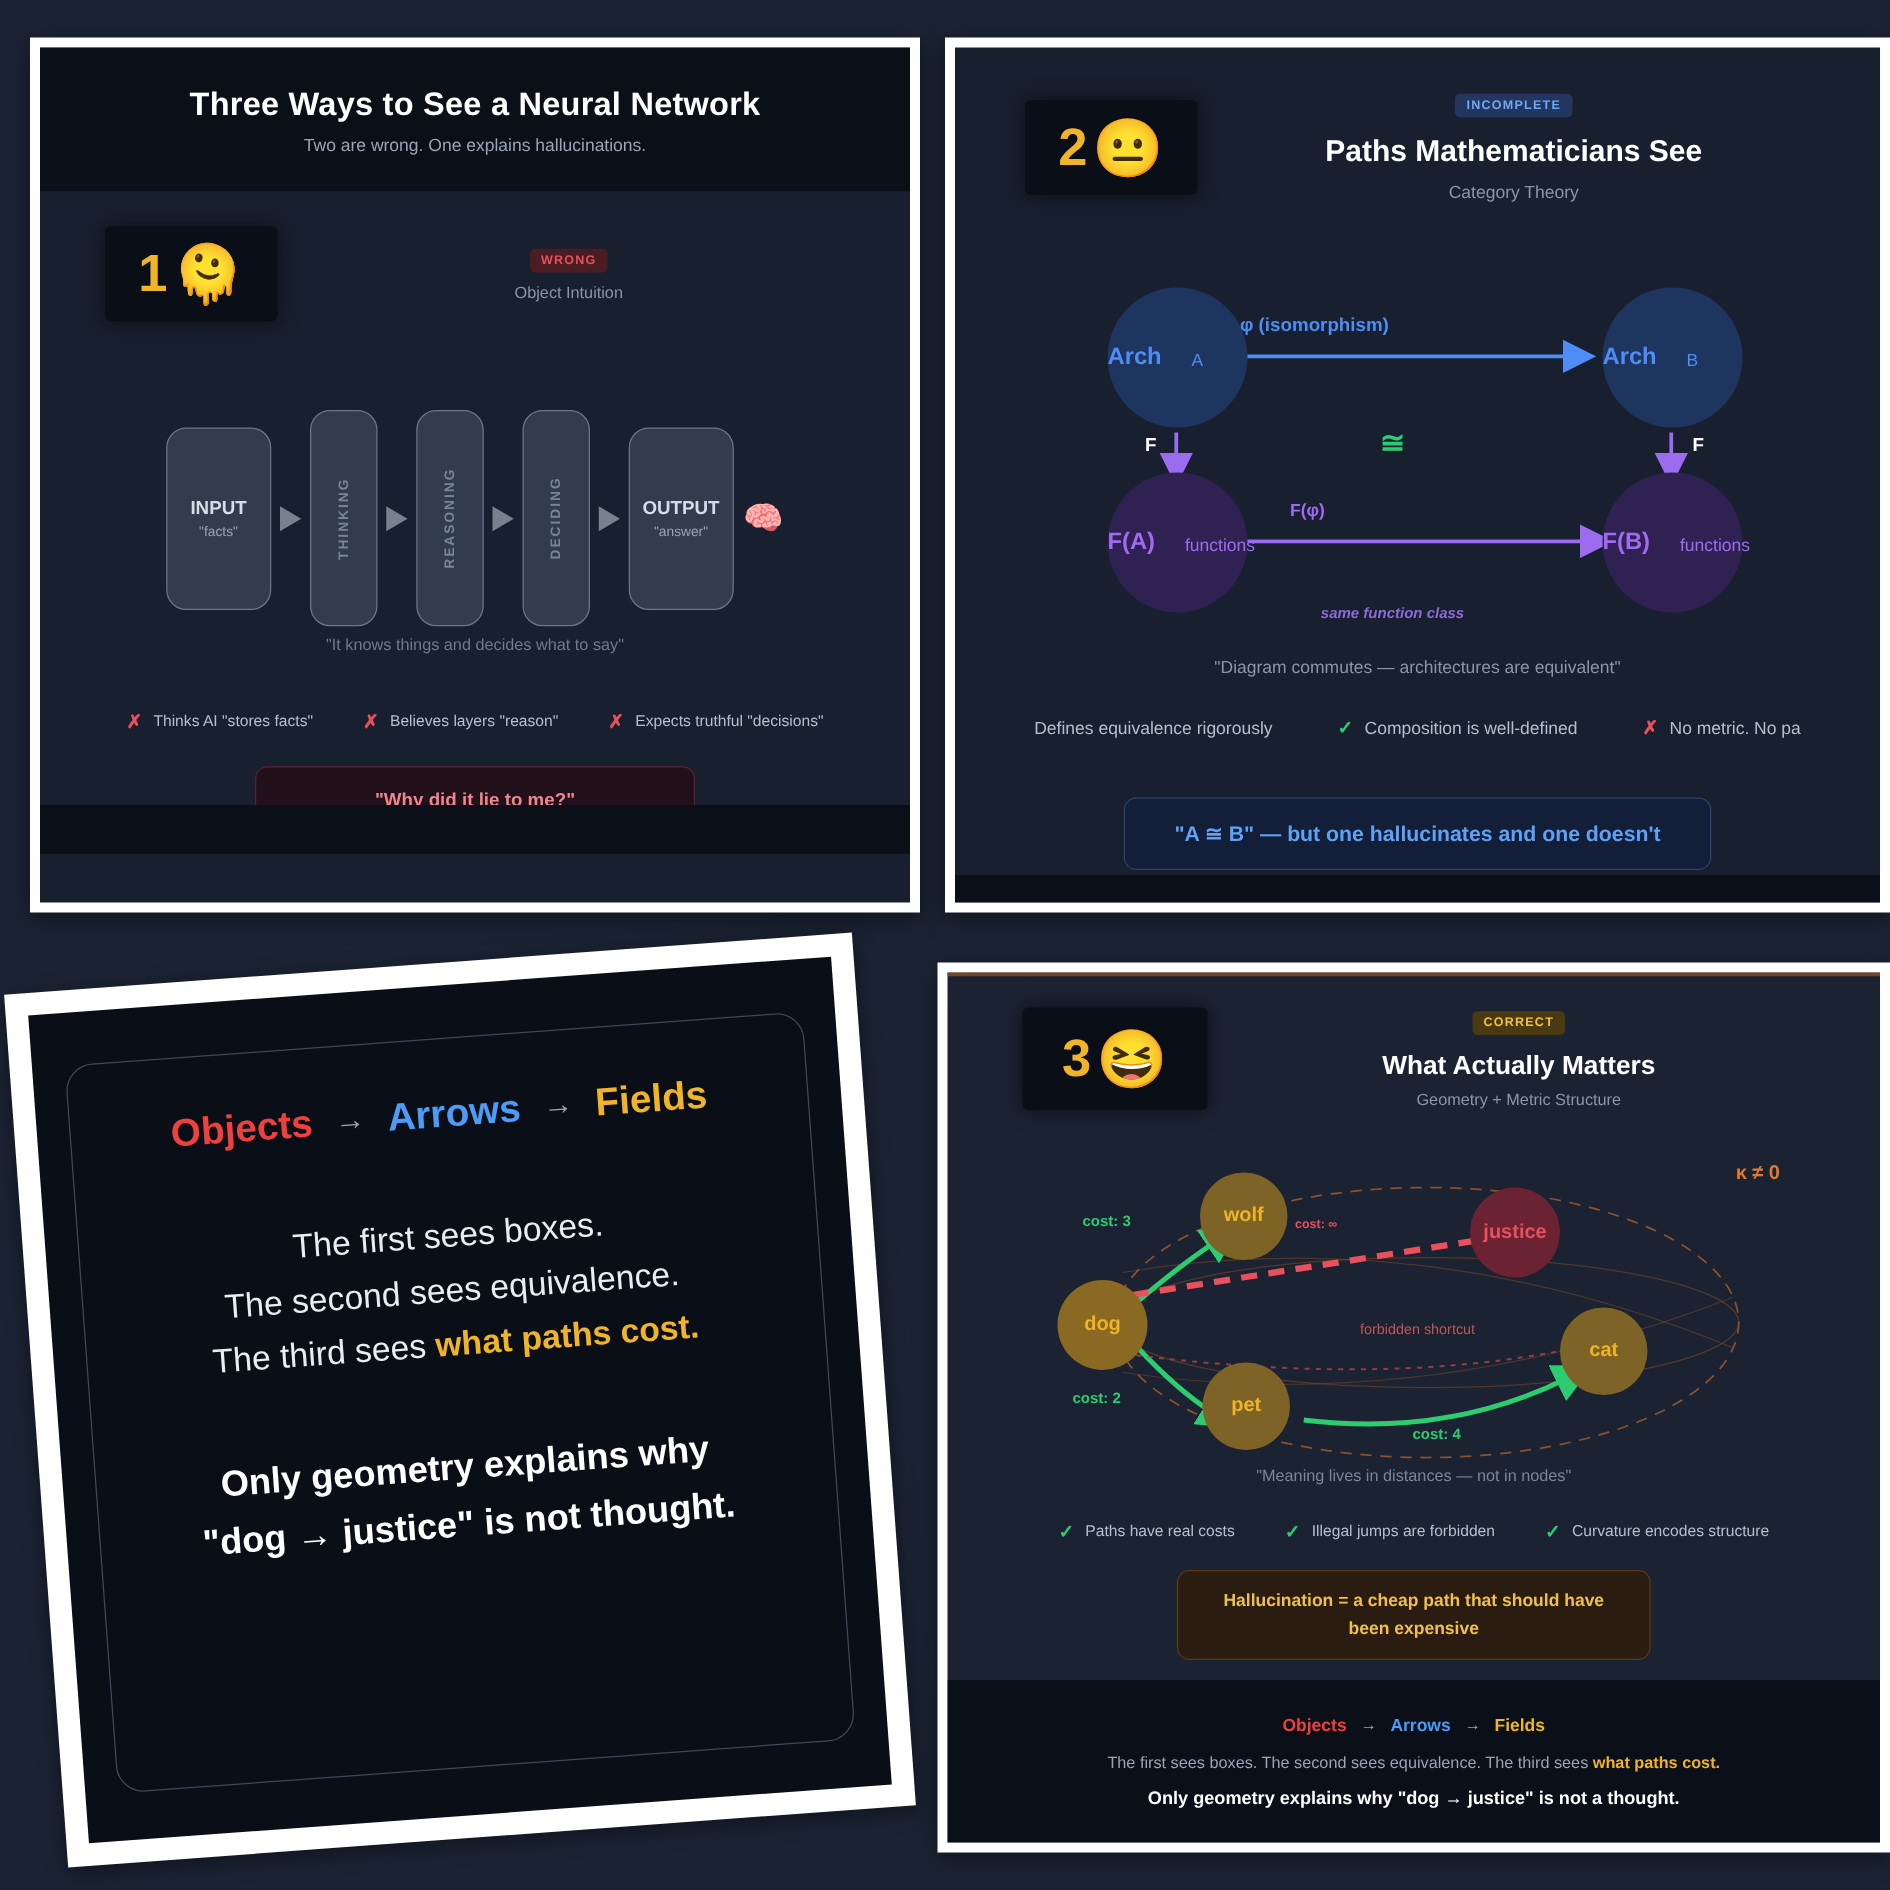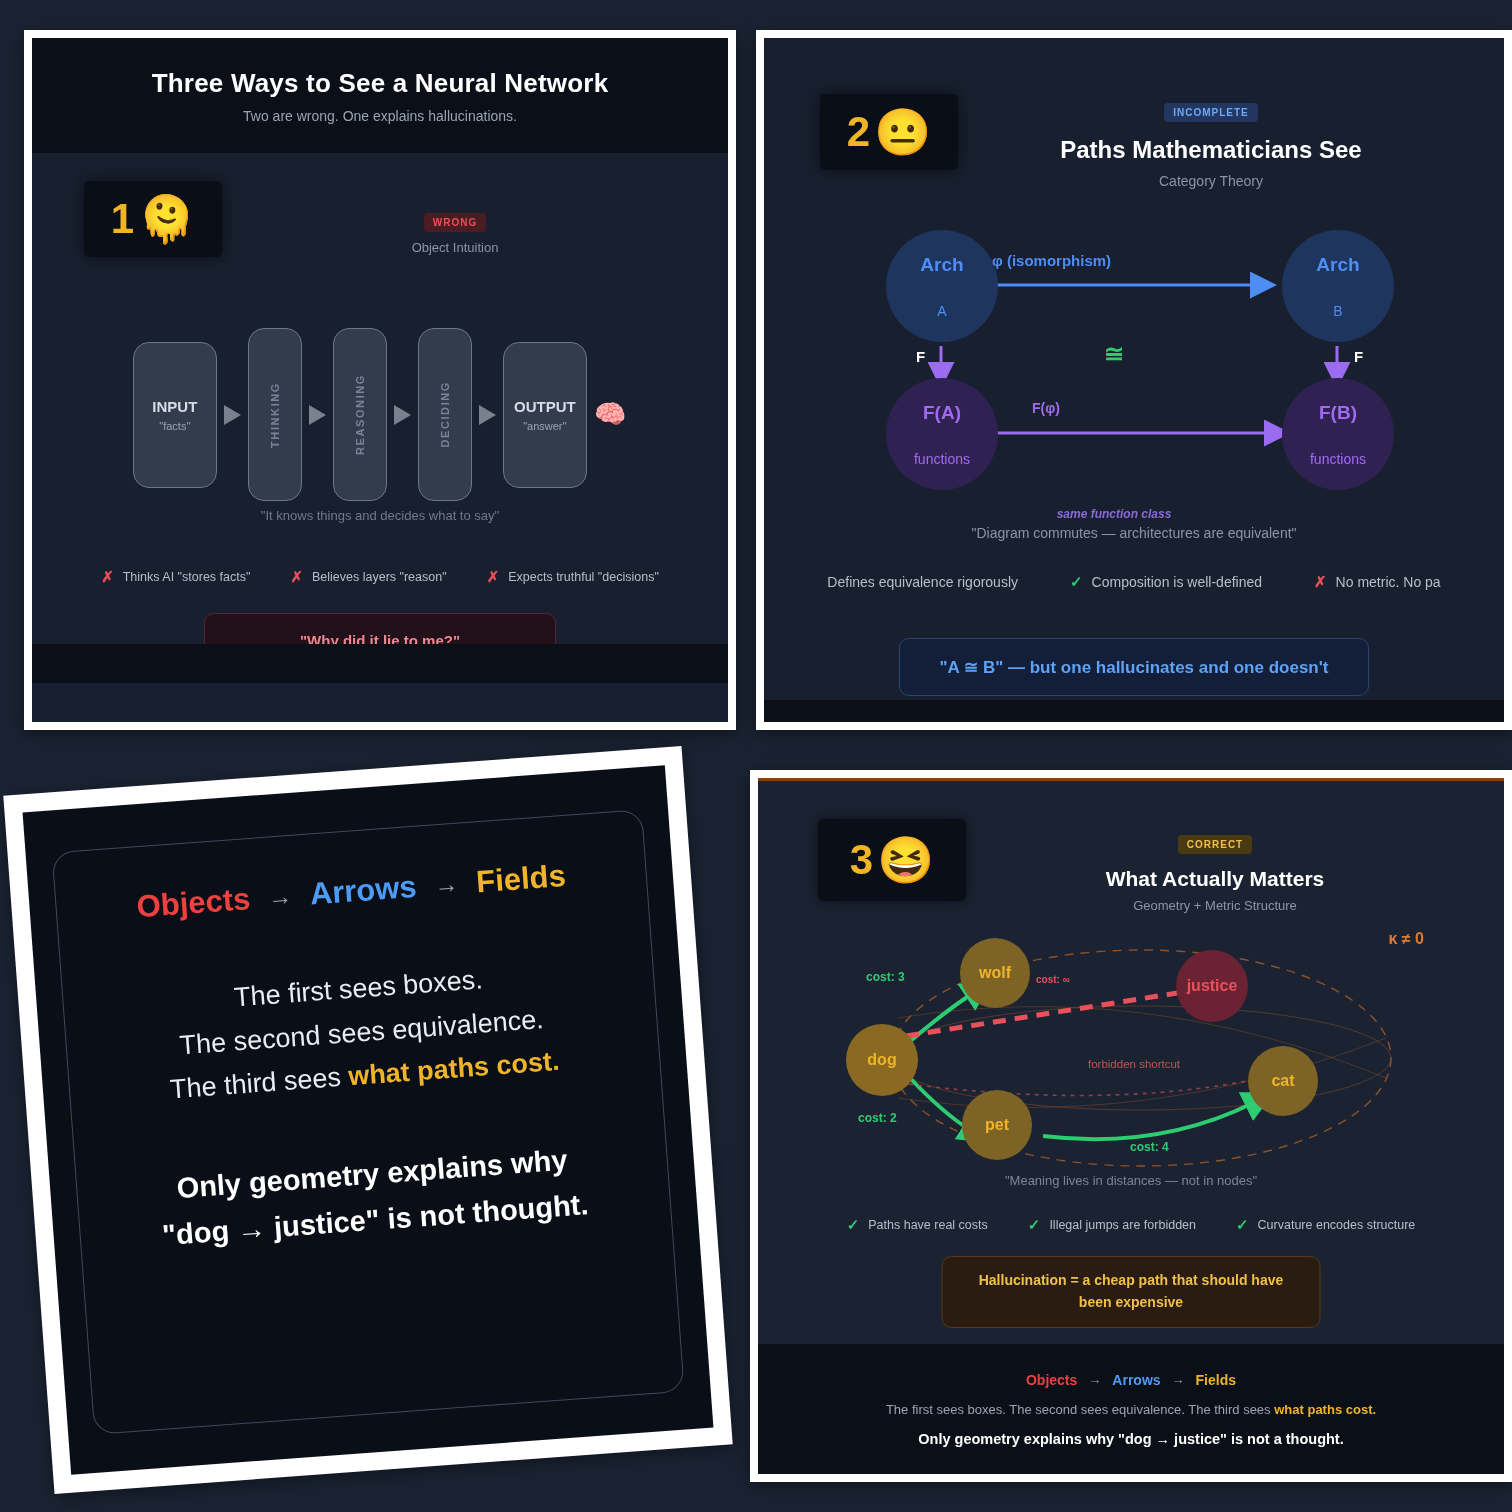--- a/index.html
+++ b/index.html
@@ -50,21 +50,21 @@
   }
   .emoji-tile {
     width: 138px; height: 76px; margin-left: 52px;
     background: #0a0e16; border-radius: 5px;
     display: flex; align-items: center; justify-content: center;
     gap: 4px;
     box-shadow: 0 0 16px rgba(0,0,0,.55);
   }
   .emoji-num { font-size: 42px; font-weight: bold; color: #f0b429; line-height: 1; }
   .emoji-face { font-size: 46px; line-height: 1; }
-  .p1-head-text { flex: 1; text-align: center; margin-right: 40px; margin-top: 28px; }
+  .p1-head-text { flex: 1; text-align: center; margin-right: 40px; }
   .badge {
     display: inline-block; font-size: 10px; font-weight: bold;
     letter-spacing: 1px; padding: 4px 9px; border-radius: 4px;
   }
   .badge-wrong { background: #4a1d22; color: #e8505b; }
   .badge-incomplete { background: #23365f; color: #6fa8f5; }
   .badge-correct { background: #4a3a12; color: #f0c04a; }
   .p1-h2 { font-size: 22px; font-weight: bold; color: #ffffff; margin-top: 14px; }
   .p1-h3 { font-size: 13px; color: #8b95a6; margin-top: 8px; }
 
@@ -131,40 +131,39 @@
     display: flex; align-items: center;
   }
   #panel2 .emoji-tile { margin-left: 56px; }
   .p2-h2 { font-size: 24px; font-weight: bold; color: #ffffff; margin-top: 14px; }
   .p2-h3 { font-size: 14px; color: #8b95a6; margin-top: 9px; }
 
   
   .diagram { position: absolute; left: 0; top: 190px; width: 100%; height: 320px; }
   .node-circ {
     position: absolute; border-radius: 50%;
-    display: flex; flex-direction: column;
-    align-items: center; justify-content: center; gap: 24px;
+    display: flex; flex-direction: row;
+    align-items: center;  gap: 24px;
   }
   .nc-arch { width: 112px; height: 112px; background: #1e3560; }
   .nc-fn   { width: 112px; height: 112px; background: #2f2152; }
   .nc-t1 { font-size: 19px; font-weight: bold; }
   .nc-t2 { font-size: 14px; margin-top: 3px; }
   .blue  { color: #4d8df5; }
   .purp  { color: #a06bf0; }
   .edge-label {
     position: absolute; font-size: 15px; text-align: left; font-weight: bold;
   }
   .iso-sym {
     position: absolute; font-size: 24px; font-weight: bold; color: #2ecc71;
   }
   .fn-letter { position: absolute; font-size: 15px; font-weight: bold; color: #ffffff; }
   .same-class {
     position: absolute; font-size: 12px; font-style: italic; font-weight: bold;
     color: #8a6bd8;
-    margin-top: 24px;
   }
   .p2-quote {
     position: absolute; left: 0; top: 487px; width: 100%;
     text-align: center; font-size: 14px; color: #8b95a6;
   }
   #panel2 .bullets { top: 535px; gap: 52px; justify-content: center; width: 112%; left: -6%; }
   #p2-callout {
     top: 600px; width: 470px; height: 58px;
     background: #131f38; border: 1px solid #2c4270;
     color: #5ea2f5; font-size: 17px; font-weight: bold;

